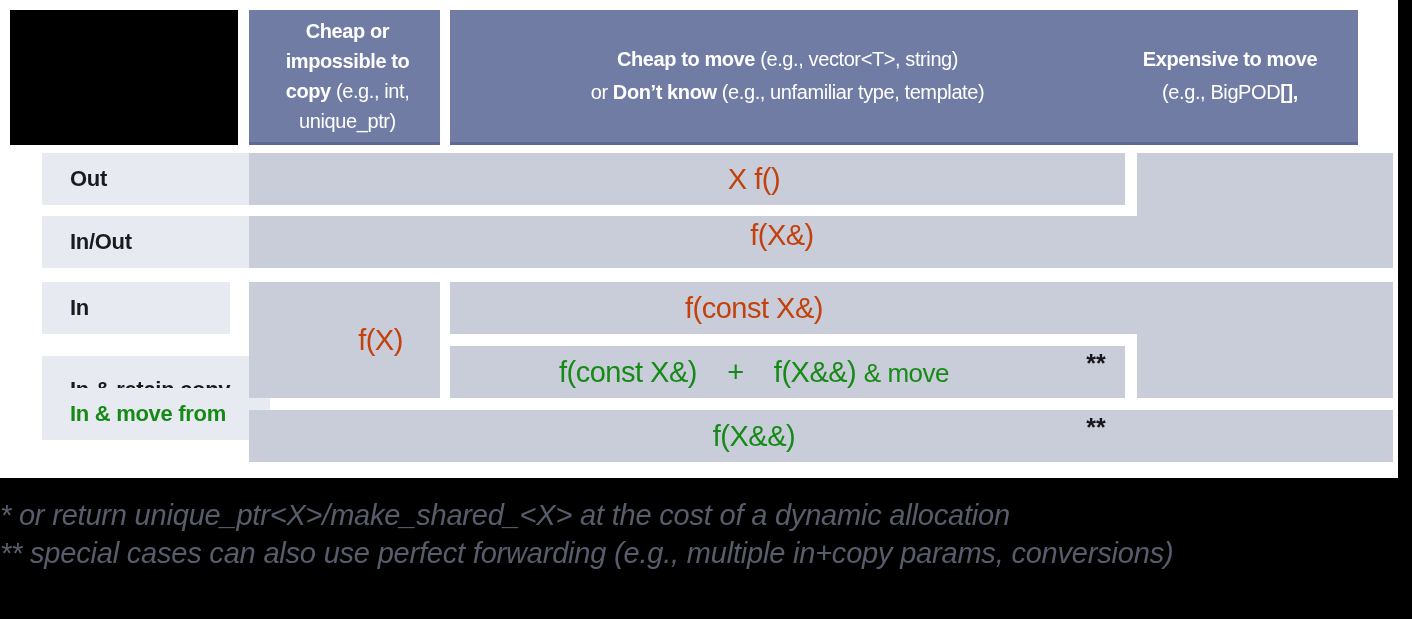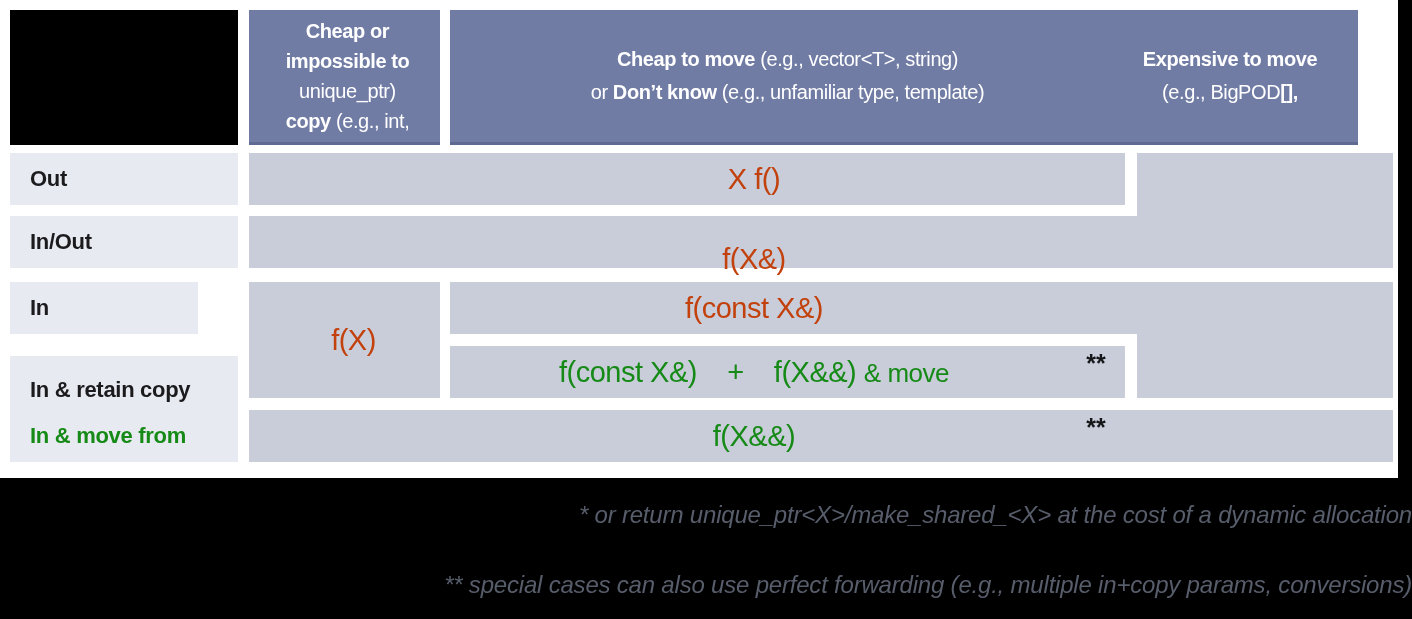--- a/index.html
+++ b/index.html
@@ -23,89 +23,89 @@
     background:var(--header-bg);color:#ffffff;text-align:center;
     display:flex;flex-direction:column;justify-content:center;
     border-bottom:3px solid var(--header-border);box-sizing:border-box;
     font-size:20px;letter-spacing:-0.4px;
   }
   .hdr .ln{line-height:33px;white-space:nowrap;}
   .hdr.tight .ln{line-height:30px;padding-left:6px;}
   .rowlabel{
     background:var(--label-bg);color:var(--text-dark);
     font-weight:bold;font-size:22px;letter-spacing:-0.3px;
-    display:flex;align-items:center;padding-left:20px;box-sizing:border-box;
+    display:flex;align-items:center;padding-left:28px;box-sizing:border-box;margin-left:32px;
   }
   .rowlabel.green{color:var(--green);}
   .cell{background:var(--cell-bg);}
   .codetext{
     position:absolute;left:249px;width:1010px;text-align:center;
     font-size:29px;color:#c2410c;letter-spacing:-0.5px;white-space:pre;
   }
   .codetext.green{color:var(--green);}
   .smalltext{font-size:26px;}
   .ast{
     position:absolute;left:1066px;width:60px;text-align:center;
     font-size:25px;font-weight:bold;color:#17171a;line-height:26px;
   }
   .footerband{background:var(--black);}
   .footnote{
-    position:absolute;left:0;width:1412px;text-align:right;
-    font-style:italic;color:var(--footnote-text);font-size:24px;
+    position:absolute;left:0;width:1412px;text-align:left;
+    font-style:italic;color:var(--footnote-text);font-size:29px;
     letter-spacing:-0.2px;line-height:34px;
   }
 </style>
 </head>
 <body>
 
 <div class="slide">
 
   <div class="abs blackbox" style="left:10px;top:10px;width:228px;height:135px;"></div>
 
   <div class="abs blackbox" style="left:1398px;top:0;width:14px;height:619px;"></div>
 
   <div class="abs hdr tight" style="left:249px;top:10px;width:191px;height:135px;">
       <div class="ln"><span style="font-weight: bold;">Cheap or</span></div>
       <div class="ln"><span style="font-weight: bold;">impossible to</span></div>
+      <div class="ln"><span style="font-weight: bold;">copy </span><span>(e.g., int,</span></div>
       <div class="ln"><span>unique_ptr)</span></div>
-      <div class="ln"><span style="font-weight: bold;">copy </span><span>(e.g., int,</span></div>
     </div>
 
   <div class="abs hdr" style="left:450px;top:10px;width:675px;height:135px;">
       <div class="ln"><span style="font-weight: bold;">Cheap to move</span><span> (e.g., vector&lt;T&gt;, string)</span></div>
       <div class="ln"><span>or </span><span style="font-weight: bold;">Don’t know</span><span> (e.g., unfamiliar type, template)</span></div>
     </div>
 
   <div class="abs hdr" style="left:1102px;top:10px;width:256px;height:135px;">
       <div class="ln"><span style="font-weight: bold;">Expensive to move</span></div>
       <div class="ln"><span>(e.g., BigPOD</span><span style="font-weight: bold;">[],</span></div>
     </div>
 
   <div class="abs rowlabel" style="left:10px;top:153px;width:228px;height:52px;">Out</div>
   <div class="abs rowlabel" style="left:10px;top:216px;width:228px;height:52px;">In/Out</div>
   <div class="abs rowlabel" style="left:10px;top:282px;width:188px;height:52px;">In</div>
   <div class="abs rowlabel" style="left:10px;top:356px;width:228px;height:67px;">In &amp; retain copy</div>
-  <div class="abs rowlabel green" style="left:10px;top:410px;width:228px;height:52px;">In &amp; move from</div>
+  <div class="abs rowlabel green" style="left:10px;top:388px;width:228px;height:52px;">In &amp; move from</div>
 
   <div class="abs cell" style="left:249px;top:153px;width:876px;height:52px;"></div>
   <div class="abs cell" style="left:1137px;top:153px;width:256px;height:115px;"></div>
   <div class="abs cell" style="left:249px;top:216px;width:1144px;height:52px;"></div>
   <div class="abs cell" style="left:249px;top:282px;width:191px;height:116px;"></div>
   <div class="abs cell" style="left:450px;top:282px;width:943px;height:52px;"></div>
   <div class="abs cell" style="left:1137px;top:282px;width:256px;height:116px;"></div>
   <div class="abs cell" style="left:450px;top:346px;width:675px;height:52px;"></div>
   <div class="abs cell" style="left:249px;top:410px;width:1144px;height:52px;"></div>
 
   <div class="codetext" style="top:153px;line-height:52px;">X f()</div>
-  <div class="codetext" style="top:233px;line-height:52px;">f(X&amp;)</div>
-  <div class="codetext" style="left:258px;width:191px;top:282px;line-height:116px;">f(X)</div>
+  <div class="codetext" style="top:209px;line-height:52px;margin-left:28px;">f(X&amp;)</div>
+  <div class="codetext" style="left:249px;width:191px;top:282px;line-height:116px;padding-left:36px;">f(X)</div>
   <div class="codetext" style="top:282px;line-height:52px;">f(const X&amp;)</div>
   <div class="codetext green" style="top:346px;line-height:52px;"><span>f(const X&amp;)</span><span>    +    </span><span>f(X&amp;&amp;) </span><span class="smalltext">&amp; move</span></div>
   <div class="codetext green" style="top:410px;line-height:52px;">f(X&amp;&amp;)</div>
 
   <div class="ast" style="top:350px;">**</div>
   <div class="ast" style="top:414px;">**</div>
 
   <div class="abs footerband" style="left:0;top:478px;width:1412px;height:141px;"></div>
   <div class="footnote" style="top:498px;">* or return unique_ptr&lt;X&gt;/make_shared_&lt;X&gt; at the cost of a dynamic allocation</div>
-  <div class="footnote" style="top:568px;">** special cases can also use perfect forwarding (e.g., multiple in+copy params, conversions)</div>
+  <div class="footnote" style="top:536px;">** special cases can also use perfect forwarding (e.g., multiple in+copy params, conversions)</div>
 
 </div>
 
 </body></html>

